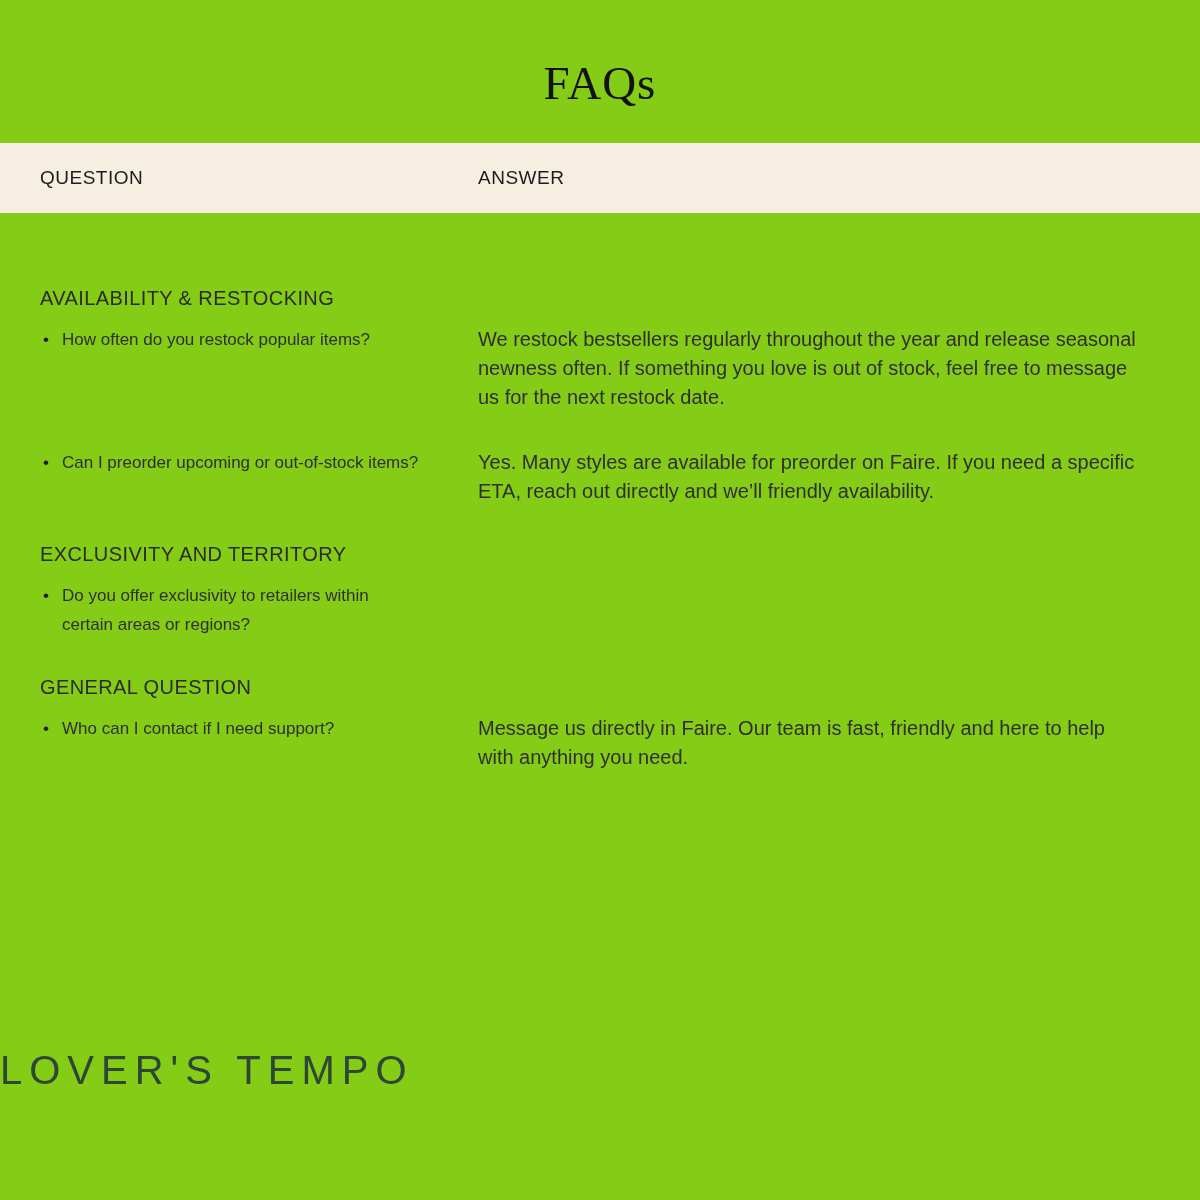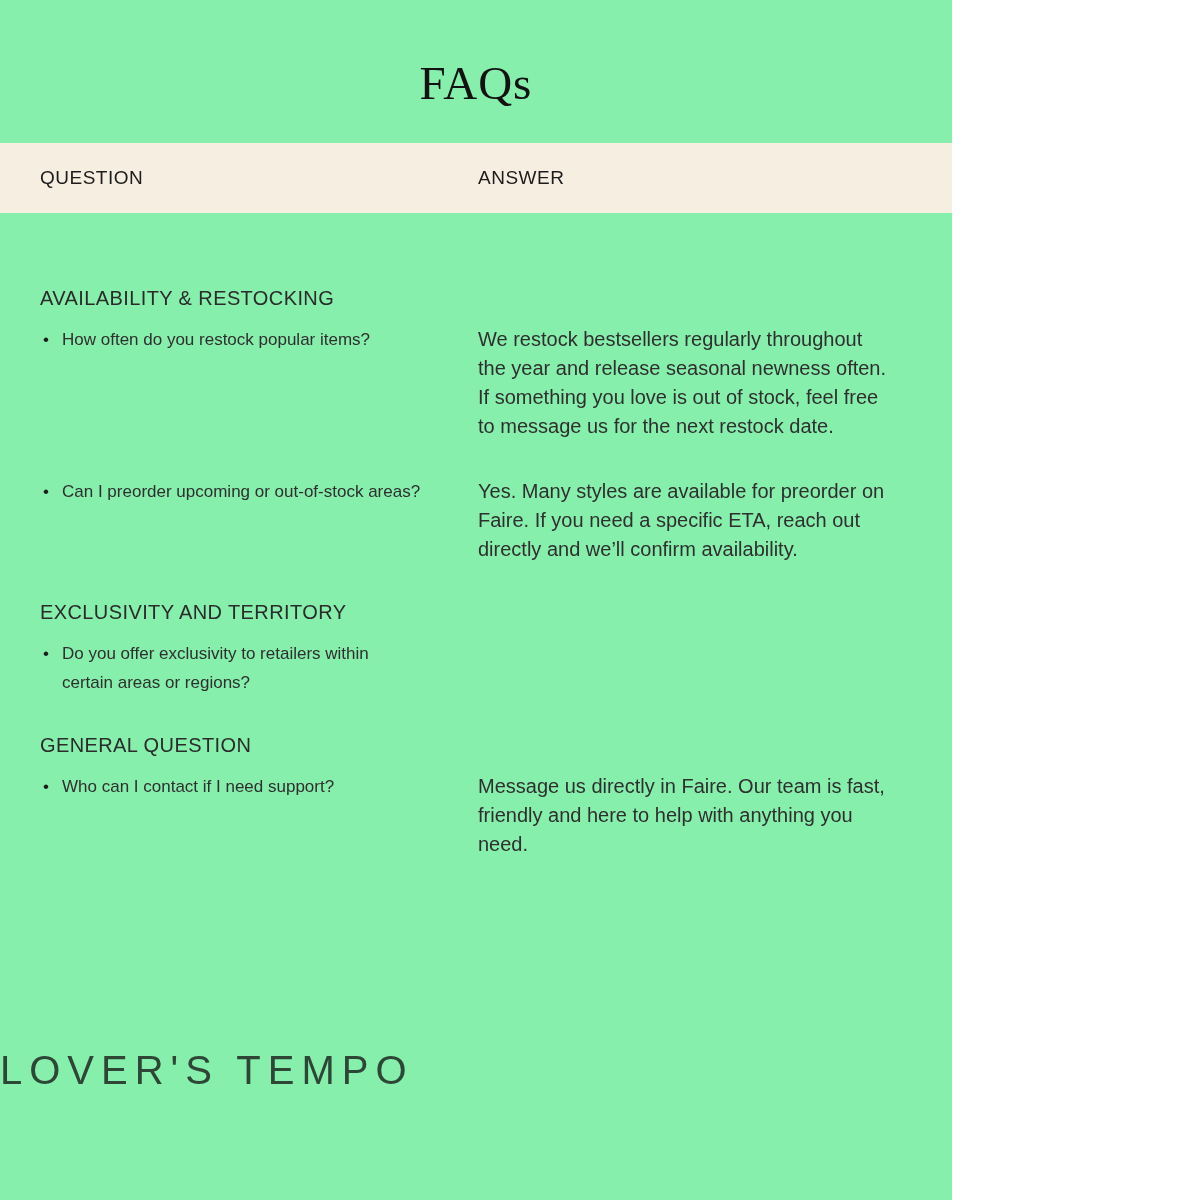--- a/index.html
+++ b/index.html
@@ -1,21 +1,21 @@
 <!DOCTYPE html>
 <html><head>
 <meta charset="utf-8">
 <style>
   * { margin: 0; padding: 0; box-sizing: border-box; }
   html, body { background: #ffffff; }
   .page {
     position: relative;
-    width: 952px;
+    width: 1200px;
     height: 1200px;
-    background: #86efac;
+    background: #84cc16;
     font-family: "Liberation Sans", sans-serif;
     color: #2f2f2f;
     overflow: hidden;
   }
   .title-wrap {
     height: 143px;
     display: flex;
     align-items: center;
     justify-content: center;
     padding-top: 22px;
@@ -116,23 +116,23 @@
         <div class="qa-row">
           <div class="question-cell">
             <span class="bullet">•</span>
             <span class="question-text">How often do you restock popular items?</span>
           </div>
           <div class="answer-text">We restock bestsellers regularly throughout the year and release seasonal newness often. If something you love is out of stock, feel free to message us for the next restock date.</div>
         </div>
         <div class="qa-row">
           <div class="question-cell">
             <span class="bullet">•</span>
-            <span class="question-text">Can I preorder upcoming or out-of-stock areas?</span>
+            <span class="question-text">Can I preorder upcoming or out-of-stock items?</span>
           </div>
-          <div class="answer-text">Yes. Many styles are available for preorder on Faire. If you need a specific ETA, reach out directly and we’ll confirm availability.</div>
+          <div class="answer-text">Yes. Many styles are available for preorder on Faire. If you need a specific ETA, reach out directly and we’ll friendly availability.</div>
         </div>
       </section>
       <section class="faq-section">
         <h2 class="section-heading">EXCLUSIVITY AND TERRITORY</h2>
         <div class="qa-row">
           <div class="question-cell">
             <span class="bullet">•</span>
             <span class="question-text">Do you offer exclusivity to retailers within certain areas or regions?</span>
           </div>
         </div>

